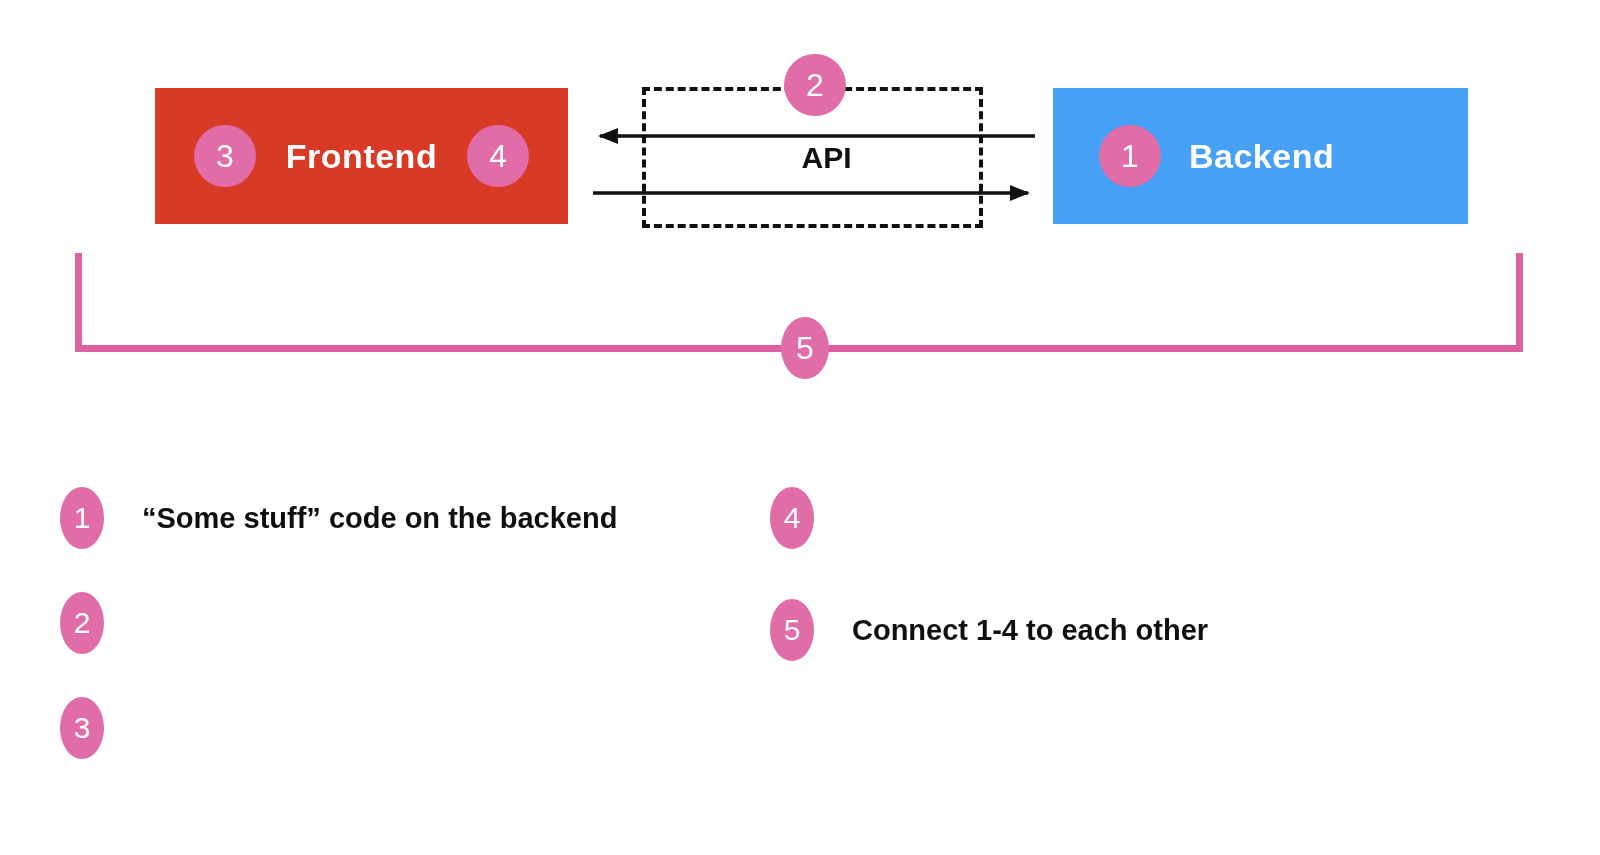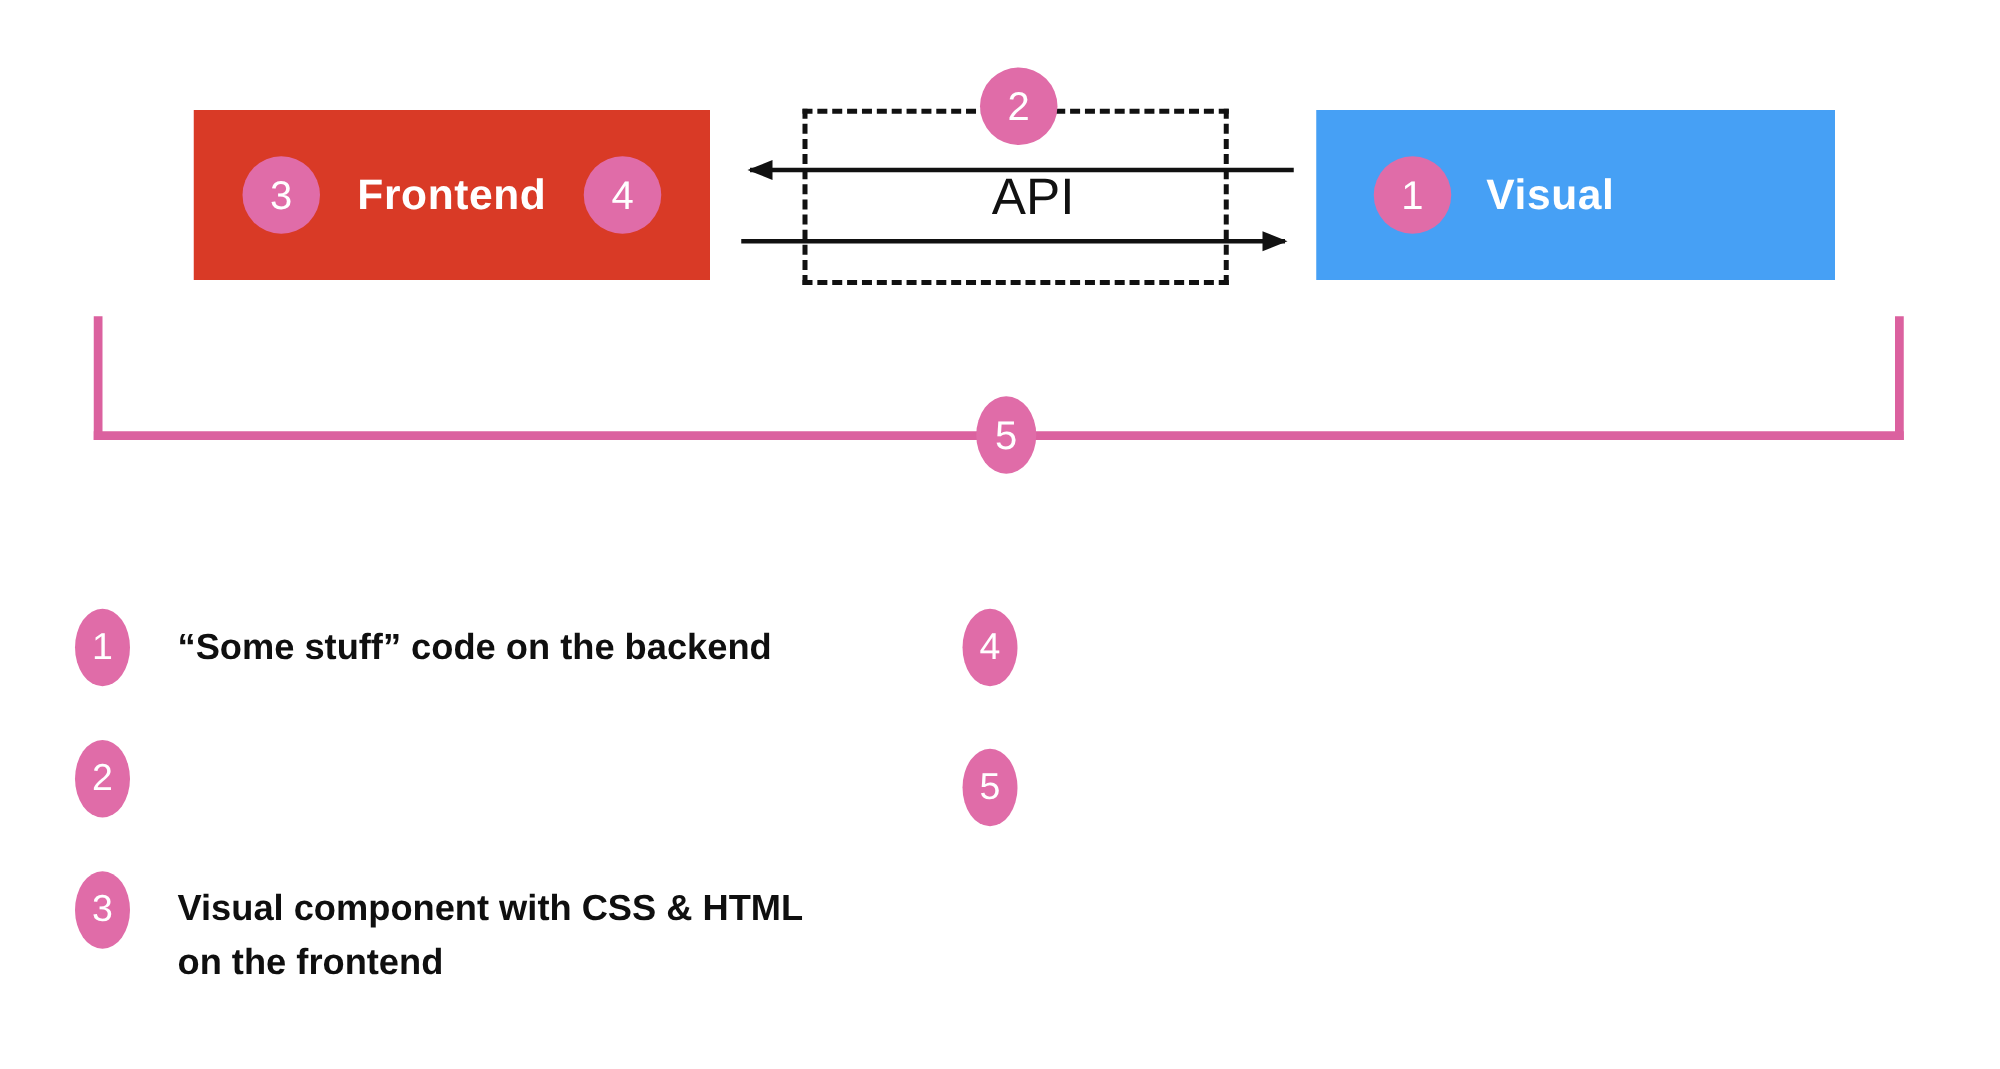--- a/index.html
+++ b/index.html
@@ -62,22 +62,22 @@
     position: absolute;
     left: 642px; top: 87px; width: 341px; height: 141px;
     border: 4px dashed #111111;
     box-sizing: border-box;
     display: flex;
     align-items: center;
     justify-content: center;
     z-index: 1;
   }
   .api-label {
-    font-size: 41px;
-    font-weight: 400;
+    font-size: 30px;
+    font-weight: 700;
     color: #111111;
     margin-left: 28px;
   }
 
   
   .arrow-layer {
     position: absolute;
     left: 0; top: 0;
     z-index: 2;
     pointer-events: none;
@@ -145,21 +145,21 @@
     <div class="badge">4</div>
   </div>
 
   <div class="api-box">
     <div class="api-label">API</div>
   </div>
   <div class="badge badge-api">2</div>
 
   <div class="box backend-box">
     <div class="badge">1</div>
-    <div class="box-label">Visual</div>
+    <div class="box-label">Backend</div>
   </div>
 
   <svg class="arrow-layer" width="1600" height="855">
     <defs>
       <marker id="ah" markerUnits="userSpaceOnUse" markerWidth="22" markerHeight="18" refX="19" refY="9" orient="auto">
         <path d="M1,1 L21,9 L1,17 Z" fill="#111111"></path>
       </marker>
     </defs>
     <line x1="1035" y1="136" x2="600" y2="136" stroke="#111111" stroke-width="3.5" marker-end="url(#ah)"></line>
     <line x1="593" y1="193" x2="1028" y2="193" stroke="#111111" stroke-width="3.5" marker-end="url(#ah)"></line>
@@ -173,27 +173,26 @@
   <div class="legend-col legend-col-left">
     <div class="legend-item">
       <div class="legend-badge">1</div>
       <div class="legend-text">“Some stuff” code on the backend</div>
     </div>
     <div class="legend-item">
       <div class="legend-badge">2</div>
     </div>
     <div class="legend-item multiline">
       <div class="legend-badge">3</div>
-      <div class="legend-text">Visual component with CSS &amp; HTML
-on the frontend</div>
     </div>
   </div>
 
   <div class="legend-col legend-col-right">
     <div class="legend-item gap-lg">
       <div class="legend-badge">4</div>
     </div>
     <div class="legend-item">
       <div class="legend-badge">5</div>
+      <div class="legend-text">Connect 1-4 to each other</div>
     </div>
   </div>
 
 </div>
 
 </body></html>

